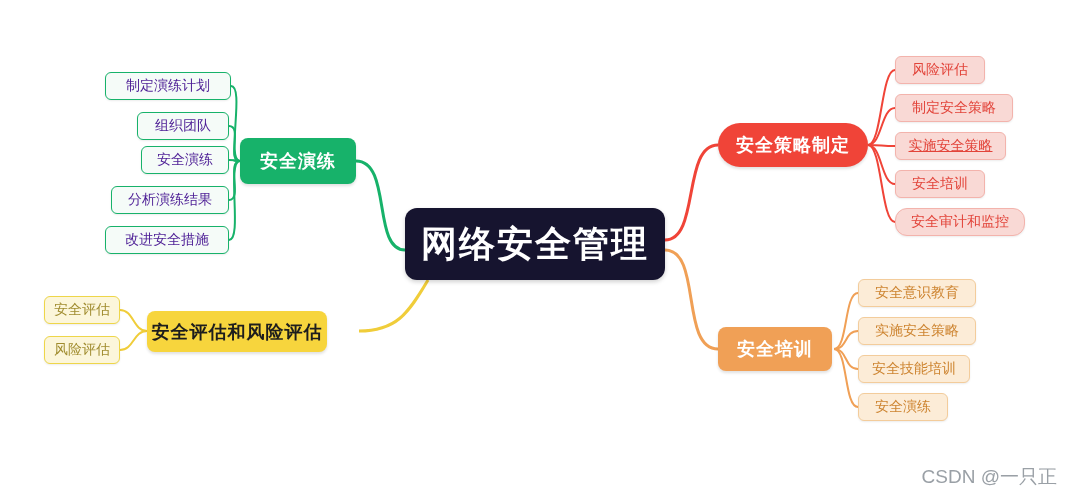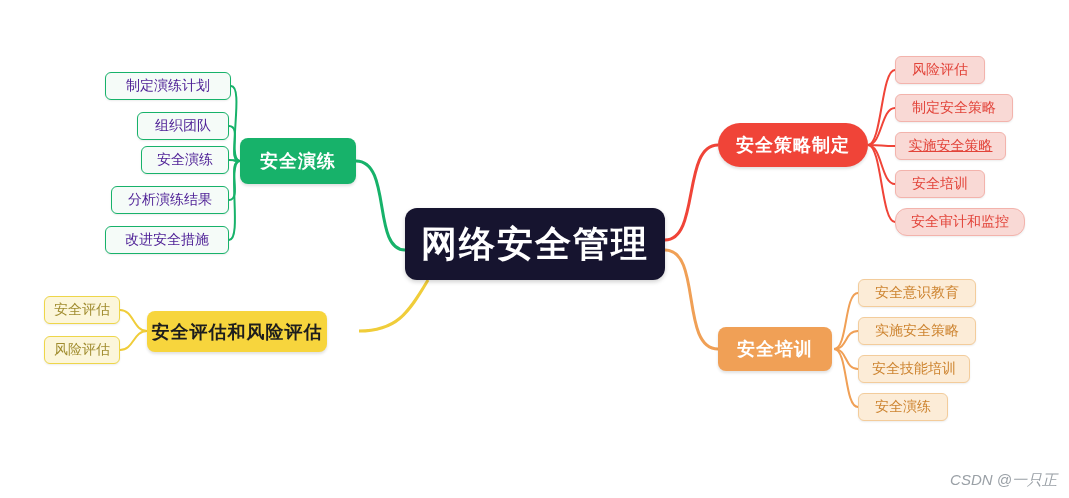--- a/index.html
+++ b/index.html
@@ -71,23 +71,22 @@
   }
   .child-orange{
     background:#fcecd7;
     border:1px solid #f3cc9b;
     color:#cd8430;
   }
   .watermark{
     position:absolute;
     right:12px;
     bottom:8px;
-    font-size:15px;
+    font-size:19px;
     color:#9aa0a6;
-    font-style:italic;
   }
 </style>
 </head>
 <body>
 
 <div class="canvas">
 
   <svg class="connector-layer" viewBox="0 0 1069 498" xmlns="http://www.w3.org/2000/svg">
 
     <path d="M405,250 C372,250 392,161 356,161" stroke="#17b26a" stroke-width="3" fill="none"></path>

